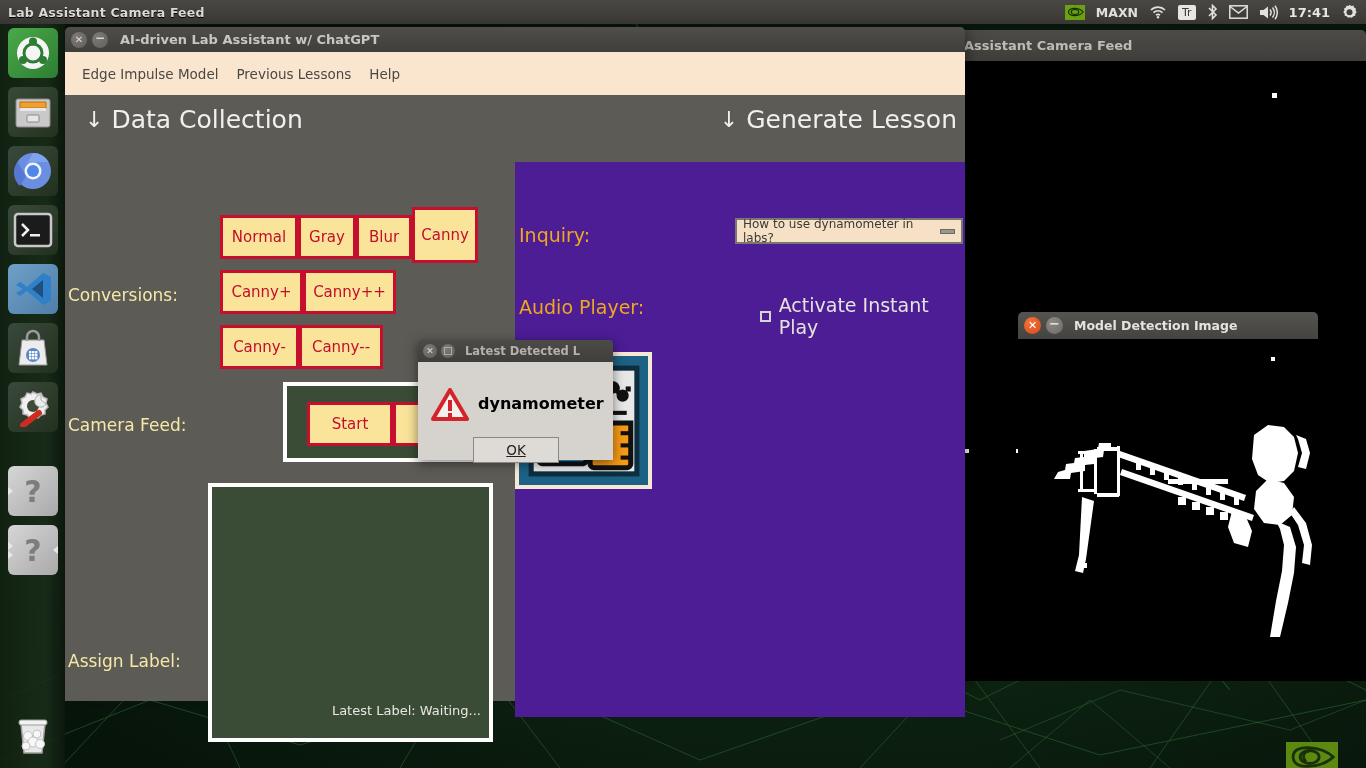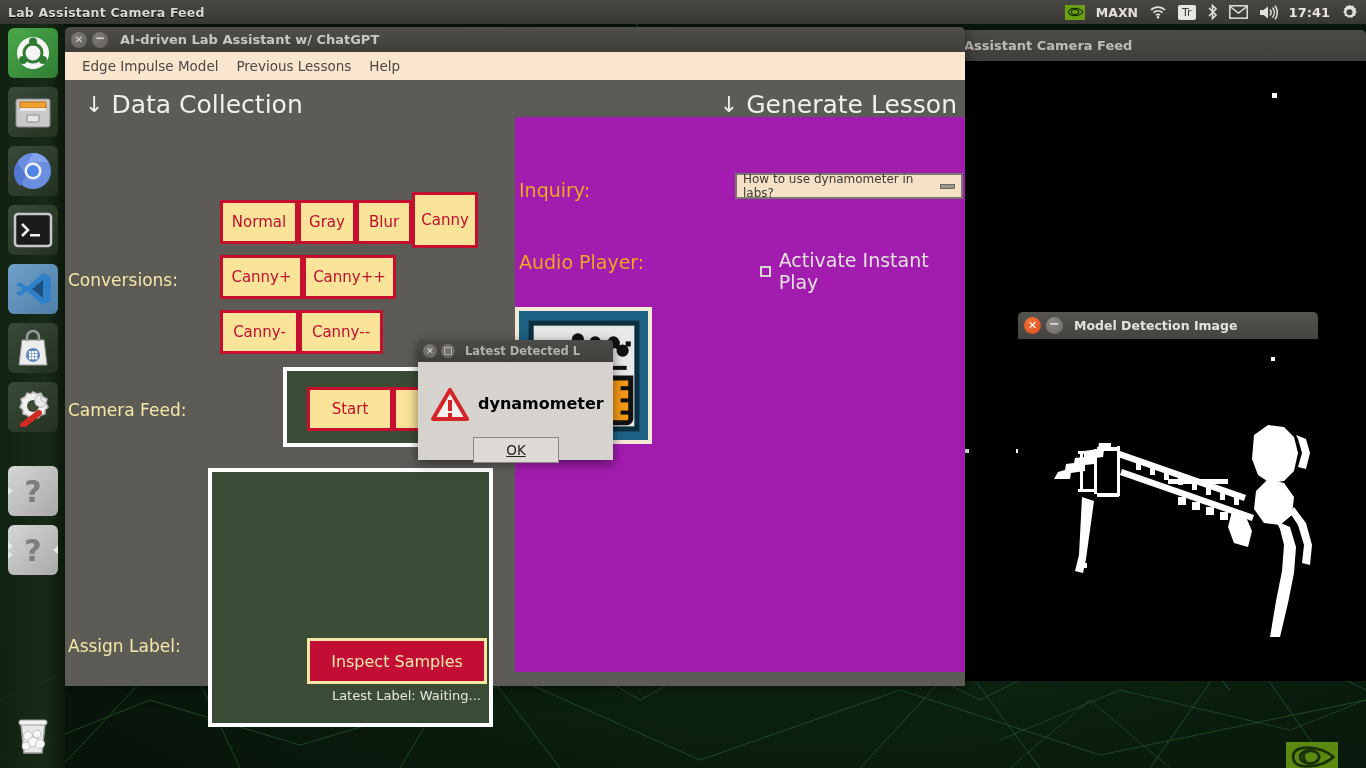--- a/index.html
+++ b/index.html
@@ -113,41 +113,41 @@
     color: #c9c6c0; font-size: 13px; font-weight: bold;
     padding-left: 6px;
   }
   .tb-btn-x { width: 16px; height: 16px; border-radius: 50%;
     background: radial-gradient(circle at 35% 30%, #7e7b76, #615e59);
     color: #dedbd6; font-size: 10px; line-height: 16px; text-align: center; font-weight: bold; }
   .tb-btn-m { width: 16px; height: 16px; border-radius: 50%;
     background: radial-gradient(circle at 35% 30%, #7e7b76, #615e59);
     color: #dedbd6; font-size: 12px; line-height: 13px; text-align: center; font-weight: bold; }
   #menubar {
-    height: 28px; background: #fae6cf;
+    height: 43px; background: #fae6cf;
     display: flex; align-items: center; gap: 0px;
     padding-left: 8px; color: #4a4845; font-size: 13.5px;
   }
   .menu-item { padding: 2px 9px; cursor: default; }
   #app-body {
     height: 606px; background: #5d5b56;
     display: flex;
   }
 
   .col-left { width: 450px; position: relative; }
   .col-right { width: 450px; position: relative; }
 
   .section-head {
     font-size: 25px; color: #f2f0ec; font-weight: normal;
     display: flex; align-items: center; gap: 8px;
     padding: 10px 0 0 0;
   }
   .arrow-down { font-size: 22px; }
 
-  .panel-teal { position: absolute; left: 0; top: 37px; width: 450px; height: 555px; background: #a21caf; }
+  .panel-teal { position: absolute; left: 0; top: 67px; width: 450px; height: 555px; background: #4c1d95; }
 
   .row-label {
     position: absolute; color: #f6e8a8; font-size: 17px;
   }
   .teal-label { color: #eda81f; font-size: 19px; }
 
   .btn-yellow {
     background: #fae49a; border: 3px solid #c60f2e;
     color: #c20e2d; font-size: 15px;
     display: flex; align-items: center; justify-content: center;
@@ -356,21 +356,20 @@
 
         <div class="row-label" style="left:3px; top:320px;">Camera Feed:</div>
         <div class="framed-white" style="position:absolute; left:218px; top:287px; width:210px; height:80px;">
           <div class="btn-yellow" style="position:absolute; left:20px; top:16px; width:86px; height:44px;">Start</div>
           <div class="btn-yellow" style="position:absolute; left:106px; top:16px; width:86px; height:44px;">Stop</div>
         </div>
 
         <div class="row-label" style="left:3px; top:513px;margin-top:43px;">Assign Label:</div>
 
         <div class="framed-white" style="position:absolute; left:143px; top:388px; width:285px; height:259px;">
-          <div class="btn-crimson" style="position:absolute; left:95px; top:166px; width:180px; height:46px;">Inspect Samples</div>
           <div class="status-text" style="position:absolute; right:8px; top:216px;">Latest Label: Waiting...</div>
         </div>
       </div>
 
       <div class="col-right">
 
         <div class="section-head" style="justify-content:flex-end; padding-right:8px;">
           <span class="arrow-down">↓</span>
           <span>Generate Lesson</span>
         </div>

